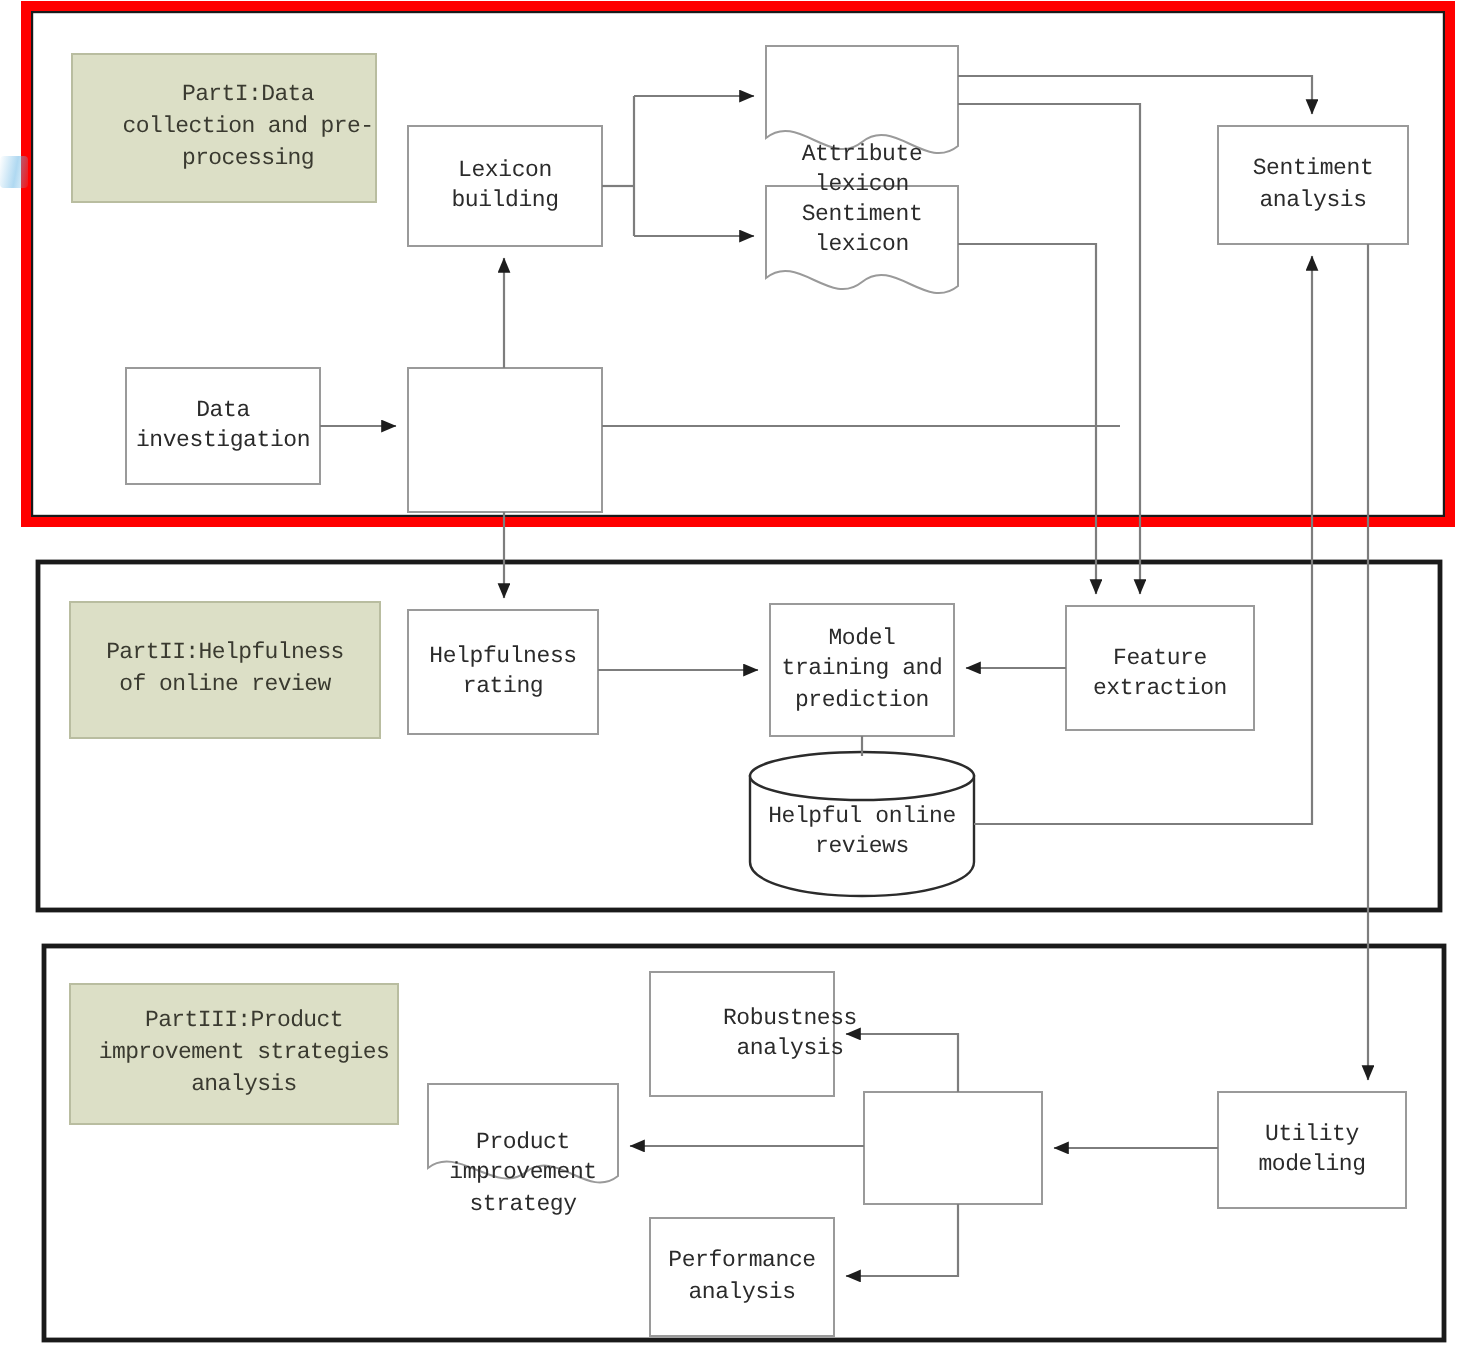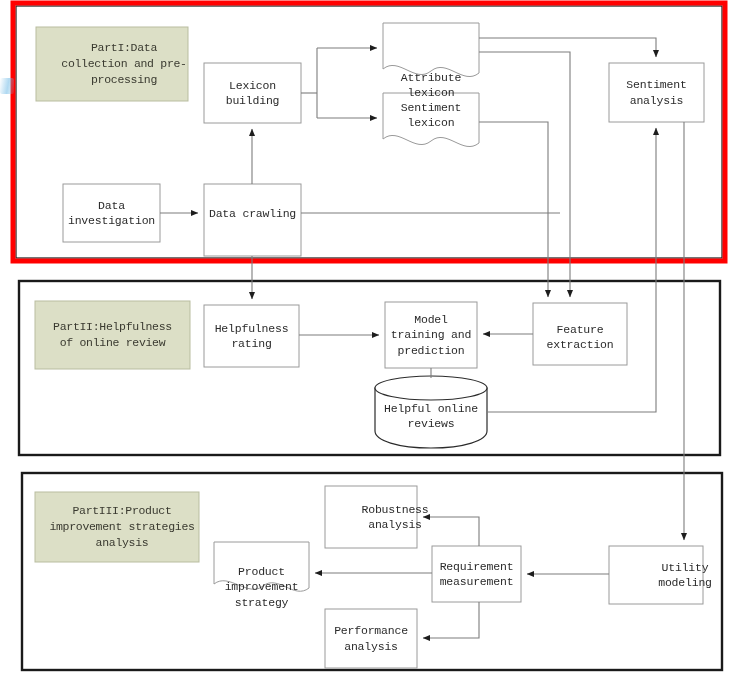--- a/index.html
+++ b/index.html
@@ -162,21 +162,20 @@
 collection and pre-
 processing</div>
   <div class="part-label" style="left:35px; top:301px; width:155px; height:68px;">PartII:Helpfulness
 of online review</div>
   <div class="part-label" style="left:40px; top:492px; width:164px; height:70px;">PartIII:Product
 improvement strategies
 analysis</div>
 
   <div class="node-label" style="left:63px; top:184px; width:97px; height:58px;">Data
 investigation</div>
-  <div class="node-label" style="left:199px; top:184px; width:107px; height:60px;">Data crawling</div>
   <div class="node-label" style="left:204px; top:63px; width:97px; height:60px;">Lexicon
 building</div>
   <div class="node-label" style="left:383px; top:23px; width:96px; height:44px;margin-top:40px;">Attribute
 lexicon</div>
   <div class="node-label" style="left:383px; top:93px; width:96px; height:44px;">Sentiment
 lexicon</div>
   <div class="node-label" style="left:609px; top:63px; width:95px; height:59px;">Sentiment
 analysis</div>
 
   <div class="node-label" style="left:204px; top:305px; width:95px; height:62px;">Helpfulness
@@ -184,25 +183,23 @@
   <div class="node-label" style="left:383px; top:302px; width:96px; height:66px;">Model
 training and
 prediction</div>
   <div class="node-label" style="left:531px; top:303px; width:98px; height:68px;">Feature
 extraction</div>
   <div class="node-label" style="left:373px; top:391px; width:116px; height:50px;">Helpful online
 reviews</div>
 
   <div class="node-label" style="left:325px; top:486px; width:92px; height:62px;padding-left:24px;">Robustness
 analysis</div>
-  <div class="node-label" style="left:428px; top:546px; width:97px; height:56px;">Requirement
-measurement</div>
   <div class="node-label" style="left:325px; top:609px; width:92px; height:59px;">Performance
 analysis</div>
-  <div class="node-label" style="left:609px; top:546px; width:94px; height:58px;padding-left:29px;">Utility
+  <div class="node-label" style="left:609px; top:546px; width:94px; height:58px;">Utility
 modeling</div>
   <div class="node-label" style="left:214px; top:563px; width:95px; height:48px;">Product
 improvement
 strategy</div>
 
   <div class="blue-artifact"></div>
 
 </div>
 
 </body></html>

